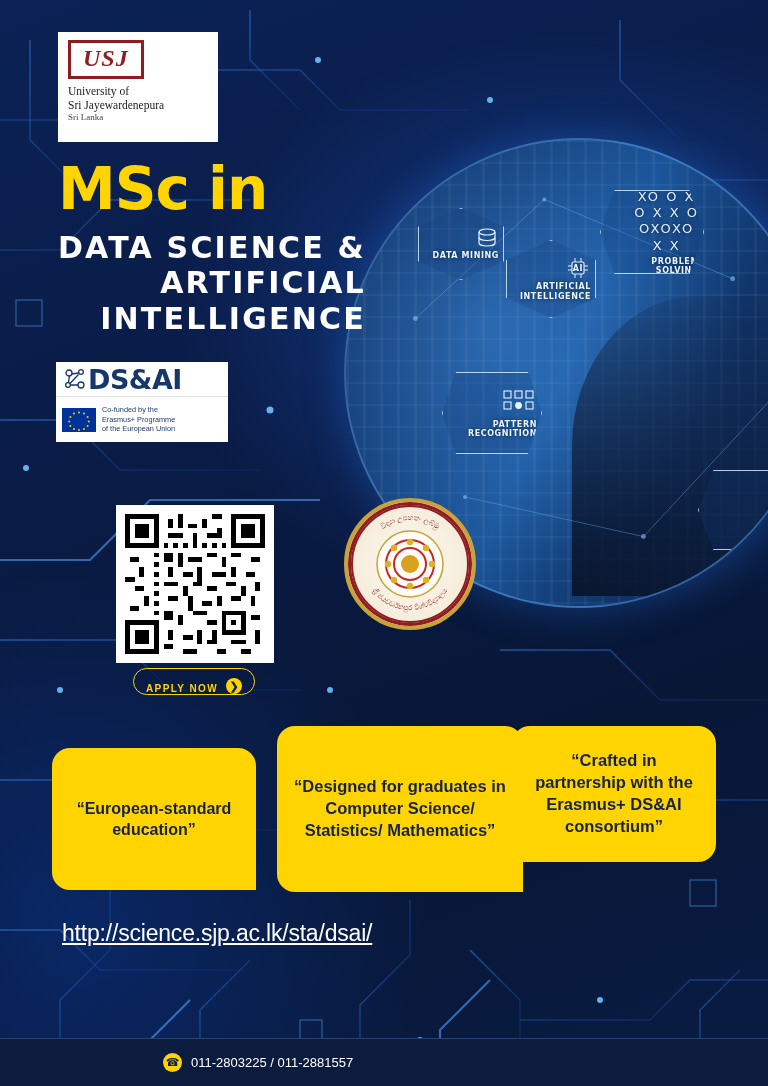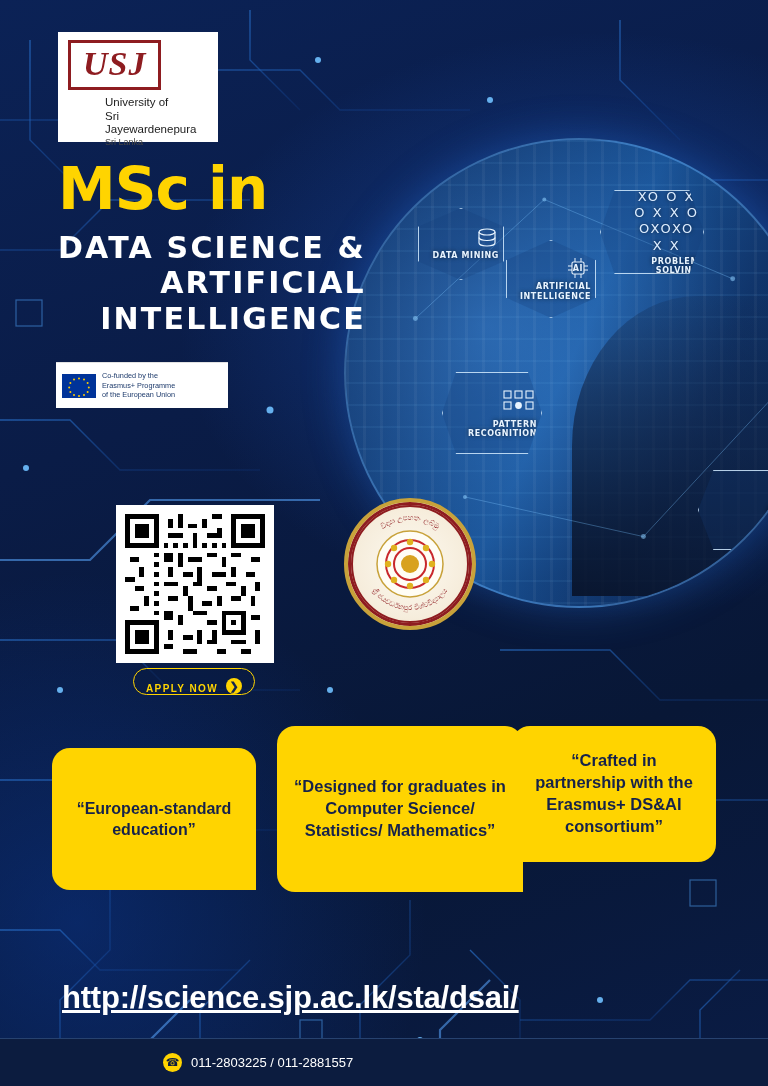--- a/index.html
+++ b/index.html
@@ -31,32 +31,31 @@
     z-index: 5;
   }
   .usj-box {
     display: inline-block;
     border: 3px solid #8e1c20;
     padding: 2px 12px 4px;
   }
   .usj-box span {
     font-family: "Liberation Serif", serif;
     font-weight: bold;
-    font-size: 34px;
+    font-size: 24px;
     color: #8e1c20;
     letter-spacing: 1px;
     font-style: italic;
   }
   .usj-sub {
     margin-top: 6px;
-    font-family: Liberation Sans, sans-serif;
+    font-family: Liberation Serif, serif;
     font-size: 11.5px;
     line-height: 1.18;
     color: #1b1b1b;
-    margin-left: 37px;
   }
   .usj-sub .country { font-size: 9px; color: #444; }
 
   
   .headline { position: absolute; left: 58px; top: 160px; z-index: 6; }
   .msc {
     font-size: 58px;
     font-weight: bold;
     color: #ffd400;
     letter-spacing: -1px;
@@ -234,22 +233,22 @@
   }
   .card-3 {
     left: 512px; top: 0px; width: 204px; height: 136px;
     font-size: 16.5px;
     border-radius: 18px 18px 18px 0;
   }
   .card span { display: block; }
 
   
   .url {
-    position: absolute; left: 62px; top: 980px; z-index: 6;
-    color: #ffffff; font-size: 31px; font-weight: bold;
+    position: absolute; left: 62px; top: 920px; z-index: 6;
+    color: #ffffff; font-size: 23px; font-weight: normal;
     text-decoration: underline;
     font-family: "Liberation Sans", sans-serif;
     letter-spacing: -0.2px;
   }
 
   
   .footer {
     position: absolute; left: 0; bottom: 0; width: 768px; height: 48px;
     background: #0c1c3f;
     border-top: 1px solid rgba(120,180,255,0.25);
@@ -348,20 +347,32 @@
   <div class="headline">
     <div class="msc">MSc in</div>
     <div class="subtitle">
       <div>DATA SCIENCE &amp;</div>
       <div>ARTIFICIAL</div>
       <div>INTELLIGENCE</div>
     </div>
   </div>
 
   <div class="dsai-block">
+    <div class="dsai-top">
+      <svg width="26" height="26" viewBox="0 0 26 26">
+        <g stroke="#17366b" stroke-width="1.3" fill="none">
+          <circle cx="7" cy="7" r="3"></circle>
+            <circle cx="19" cy="6" r="2.4"></circle>
+          <circle cx="6" cy="19" r="2.4"></circle>
+            <circle cx="19" cy="19" r="3"></circle>
+          <path d="M9.5 8 L16.8 7 M7.5 10 L6.4 16.6 M8 17.5 L16.5 8.5 M9 19 L16 19"></path>
+        </g>
+      </svg>
+      <span class="dsai-text">DS&amp;AI</span>
+    </div>
     <div class="dsai-bottom">
       <div class="eu-flag">
         <svg width="34" height="24" viewBox="0 0 34 24">
           <g fill="#ffcc00">
             <circle cx="17" cy="4.5" r="1"></circle>
               <circle cx="22" cy="5.6" r="1"></circle>
             <circle cx="25.6" cy="9" r="1"></circle>
               <circle cx="26.8" cy="13.5" r="1"></circle>
             <circle cx="25.6" cy="18" r="1"></circle>
               <circle cx="22" cy="21" r="1"></circle>

